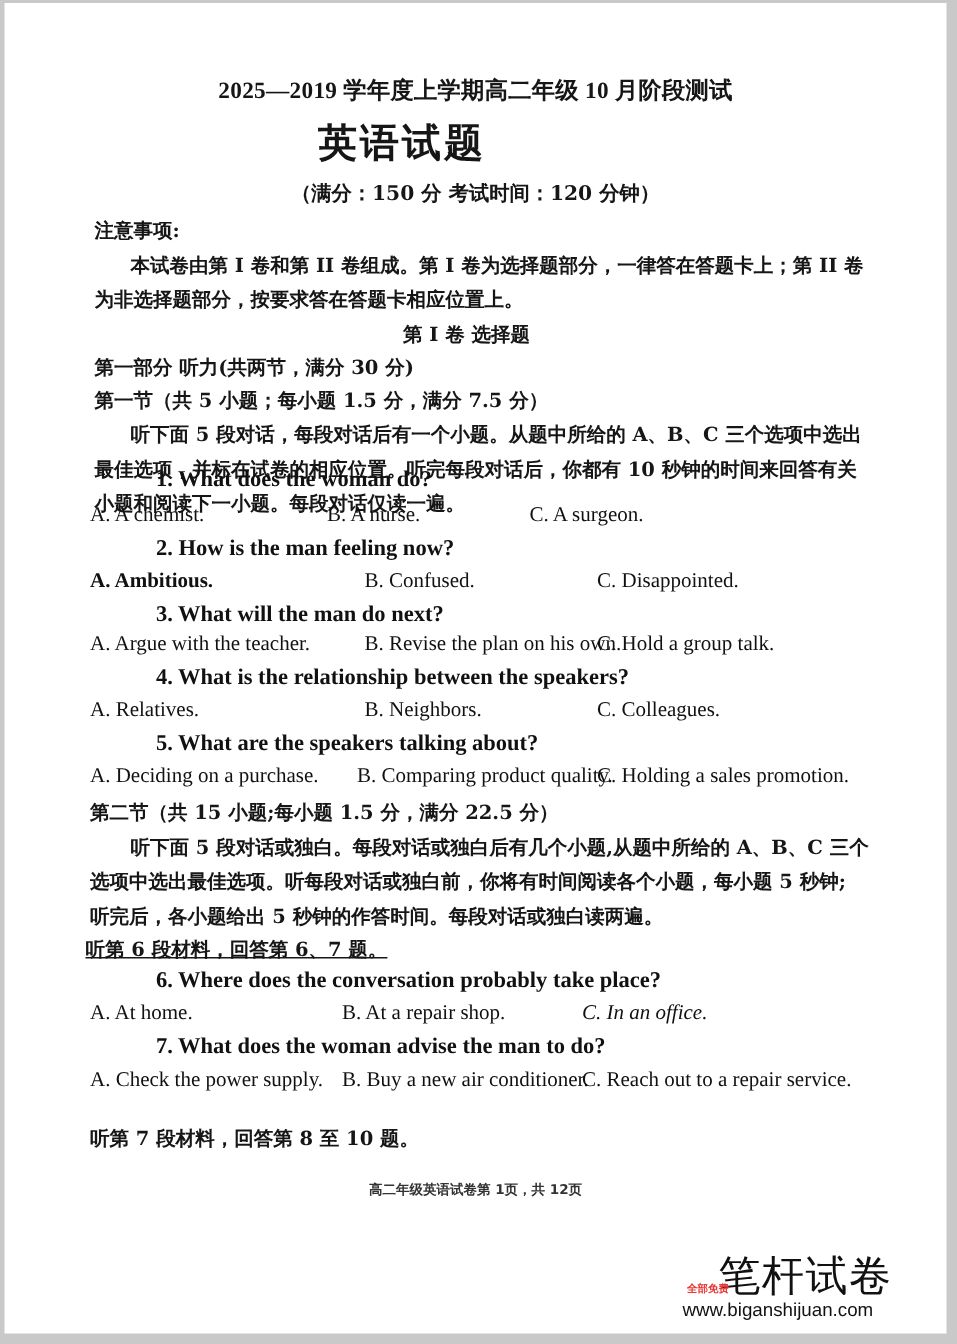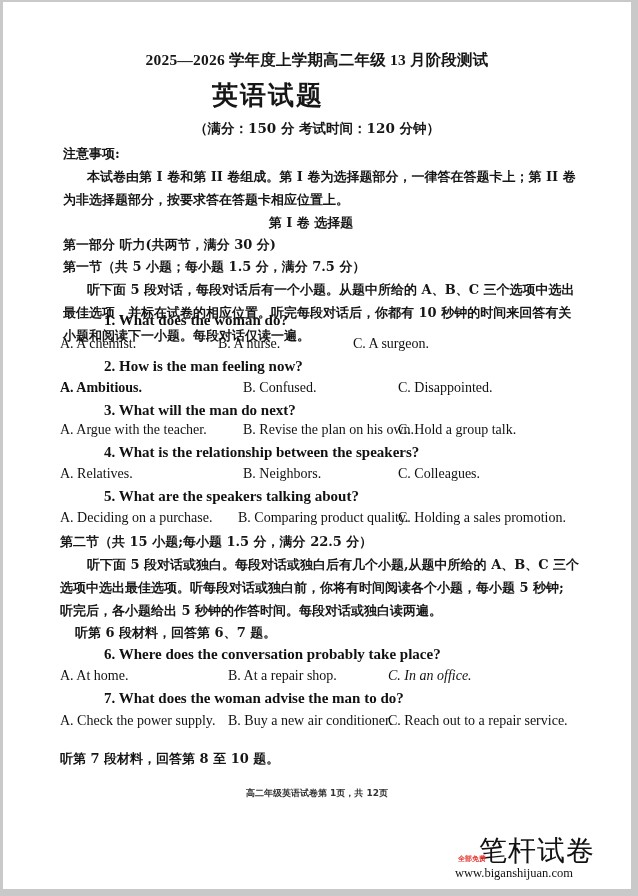--- a/index.html
+++ b/index.html
@@ -99,31 +99,31 @@
       top: 20px;
       font-family: "DejaVu Sans", sans-serif;
       font-size: 7px;
       color: #e53935;
       font-weight: bold;
     }
     .wm-url {
       position: absolute;
       left: -6px;
       top: 32px;
-      font-family: Liberation Serif, serif;
+      font-family: Liberation Sans, sans-serif;
       font-size: 12.5px;
       color: #111;
     }
   </style>
 </head>
 <body>
 
 <div class="page">
 
-  <div class="abs exam-header">2025—2026 学年度上学期高二年级 13 月阶段测试</div>
+  <div class="abs exam-header">2025—2019 学年度上学期高二年级 10 月阶段测试</div>
   <div class="abs exam-subject">英语试题</div>
   <div class="abs exam-meta">（满分：150 分  考试时间：120 分钟）</div>
 
   <div class="abs cn" style="left:60px; top:143px;">注意事项:</div>
   <div class="abs cn" style="left:84px; top:166px;">本试卷由第 I 卷和第 II 卷组成。第 I 卷为选择题部分，一律答在答题卡上；第 II 卷</div>
   <div class="abs cn" style="left:60px; top:189px;">为非选择题部分，按要求答在答题卡相应位置上。</div>
 
   <div class="abs cn center-title" style="top:212px; left:-6px;">第 I 卷  选择题</div>
 
   <div class="abs cn" style="left:60px; top:234px;">第一部分  听力(共两节，满分 30 分)</div>
@@ -155,21 +155,21 @@
 
   <div class="abs en-q" style="left:57px; top:486px;">5. What are the speakers talking about?</div>
   <div class="abs en" style="left:235px; top:508px;">B. Comparing product quality.</div>
   <div class="abs en" style="left:57px; top:508px;">A. Deciding on a purchase.</div>
   <div class="abs en" style="left:395px; top:508px;">C. Holding a sales promotion.</div>
 
   <div class="abs cn" style="left:57px; top:531px;">第二节（共 15 小题;每小题 1.5 分，满分 22.5 分）</div>
   <div class="abs cn" style="left:84px; top:554px;">听下面 5 段对话或独白。每段对话或独白后有几个小题,从题中所给的 A、B、C 三个</div>
   <div class="abs cn" style="left:57px; top:577px;">选项中选出最佳选项。听每段对话或独白前，你将有时间阅读各个小题，每小题 5 秒钟;</div>
   <div class="abs cn" style="left:57px; top:600px;">听完后，各小题给出 5 秒钟的作答时间。每段对话或独白读两遍。</div>
-  <div class="abs cn" style="left:72px; top:622px;">听第 6 段材料，回答第 6、7 题。</div>
+  <div class="abs cn" style="left:54px; top:622px;text-decoration:underline;">听第 6 段材料，回答第 6、7 题。</div>
 
   <div class="abs en-q" style="left:57px; top:644px;">6. Where does the conversation probably take place?</div>
   <div class="abs en" style="left:57px; top:666px;">A. At home.</div>
   <div class="abs en" style="left:225px; top:666px;">B. At a repair shop.</div>
   <div class="abs en" style="left:385px; top:666px;font-style:italic;">C. In an office.</div>
 
   <div class="abs en-q" style="left:57px; top:688px;">7. What does the woman advise the man to do?</div>
   <div class="abs en" style="left:57px; top:711px;">A. Check the power supply.</div>
   <div class="abs en" style="left:225px; top:711px;">B. Buy a new air conditioner.</div>
   <div class="abs en" style="left:385px; top:711px;">C. Reach out to a repair service.</div>

